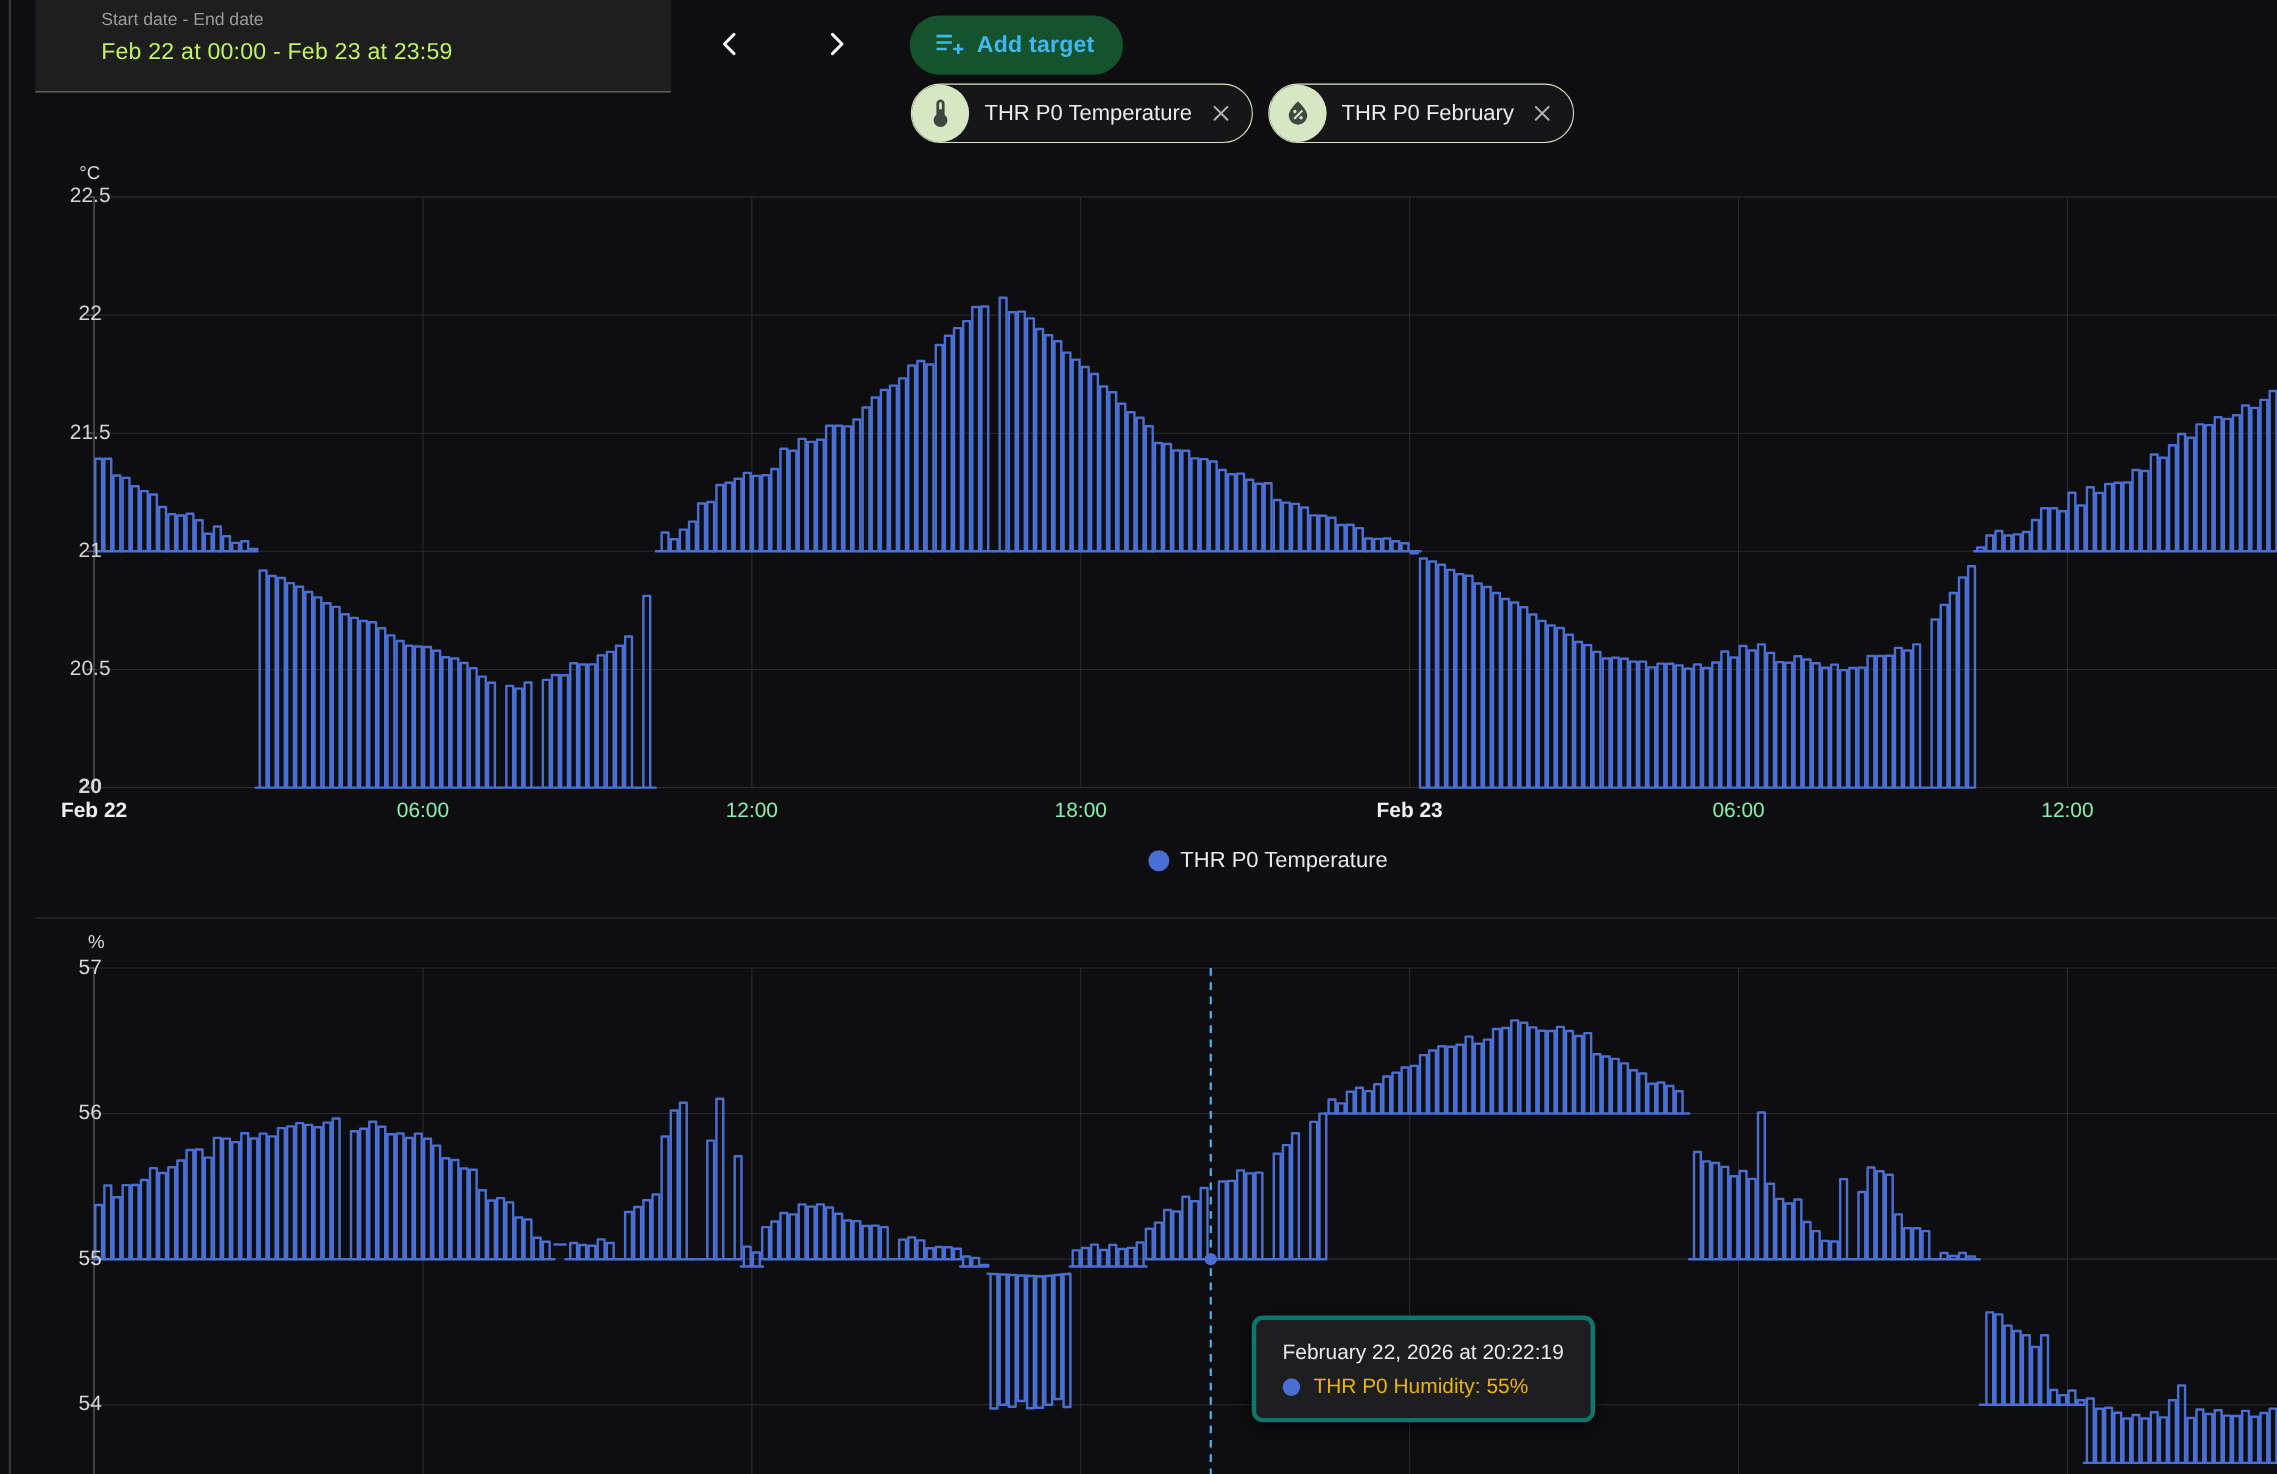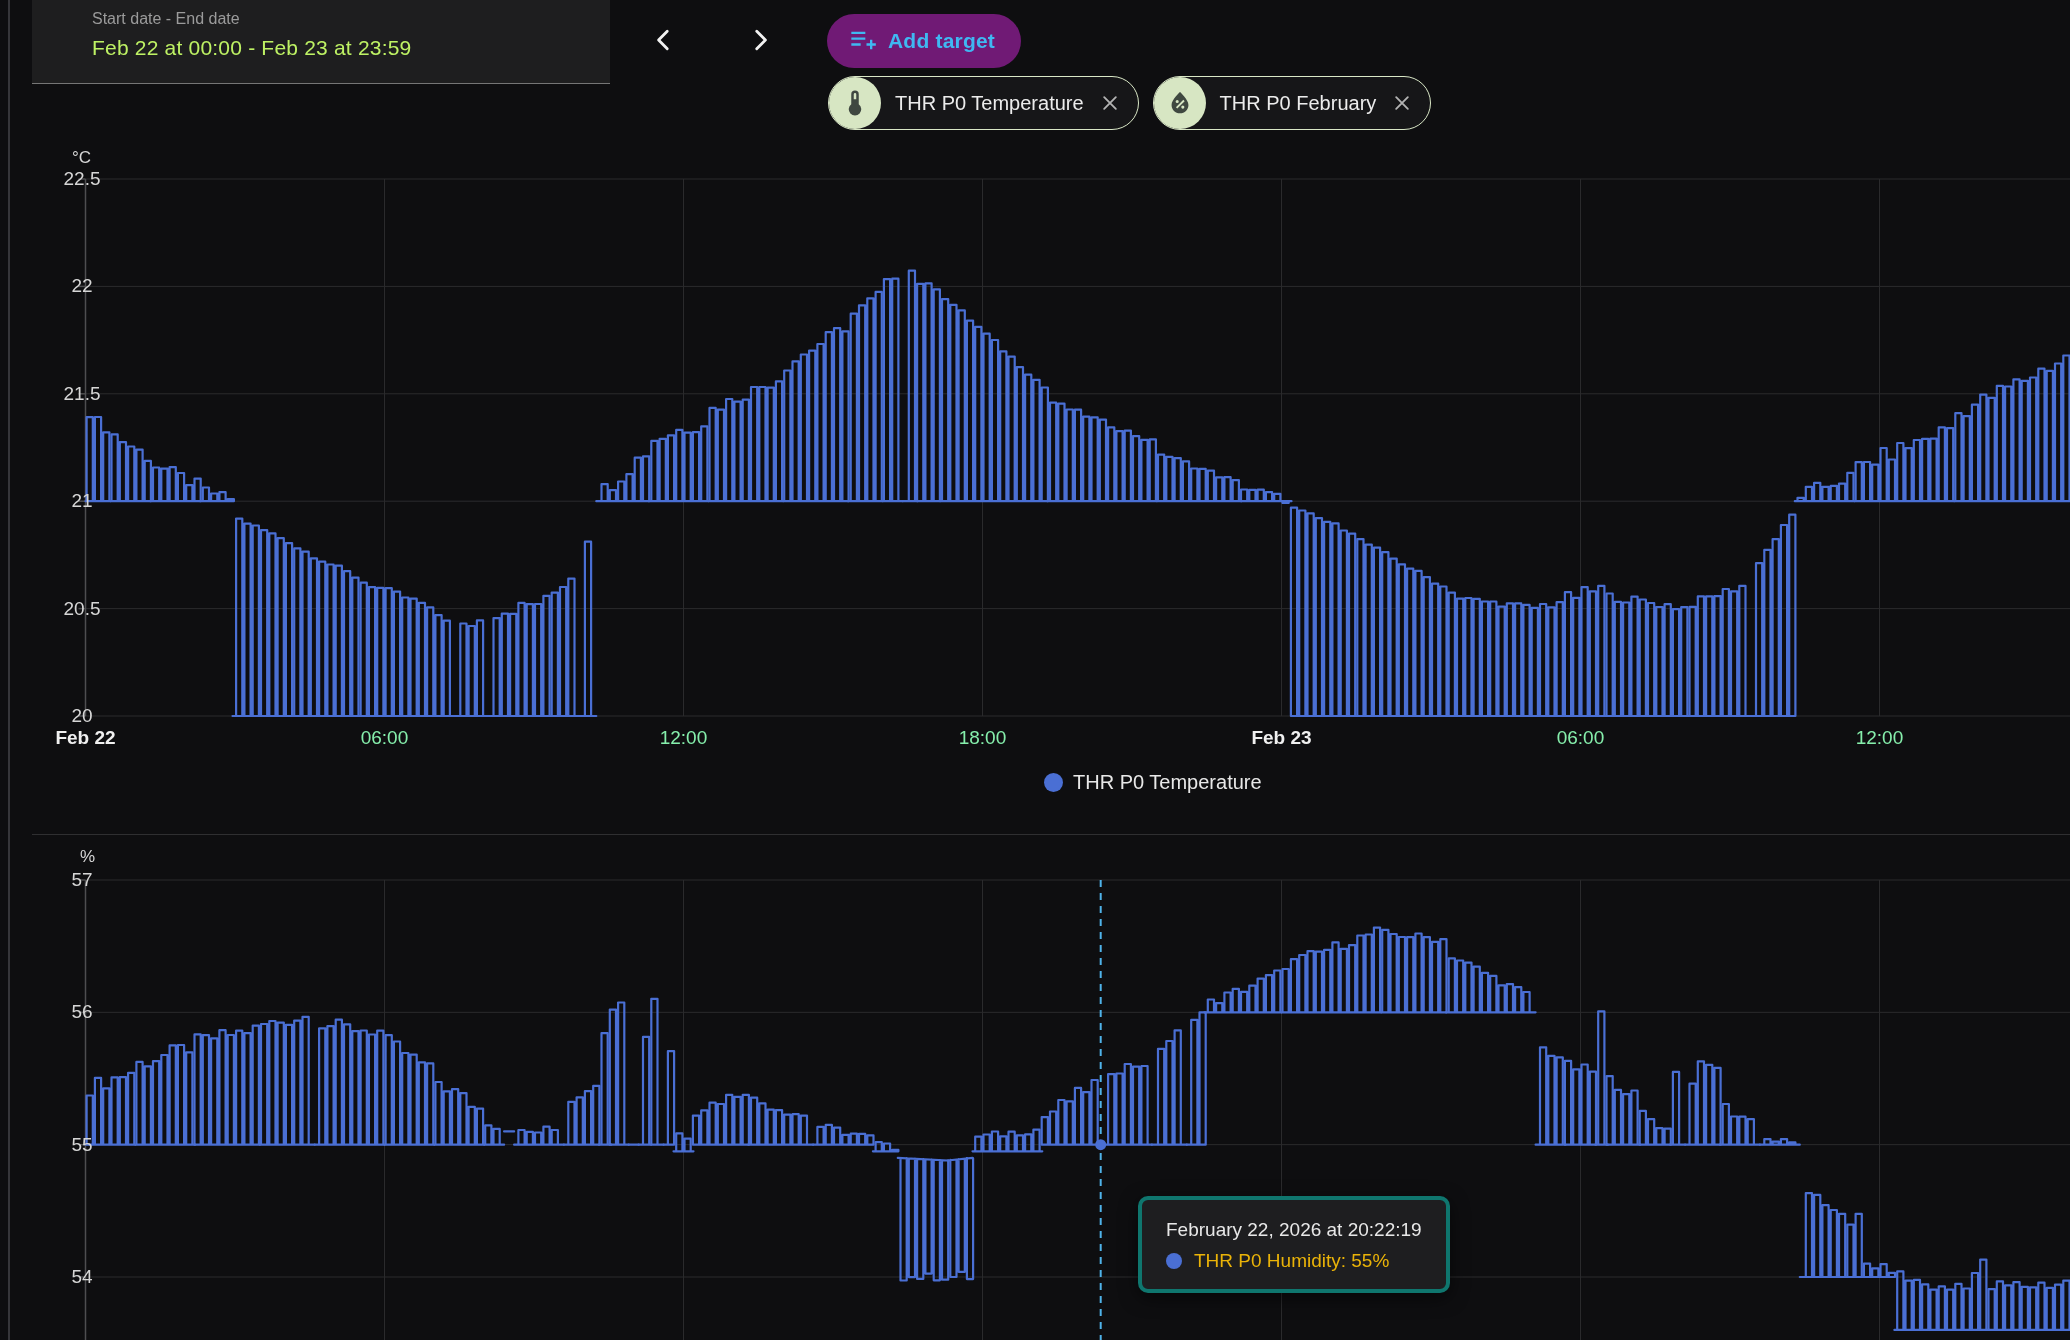--- a/index.html
+++ b/index.html
@@ -10,21 +10,21 @@
   #panel-edge{left:8px;top:0;width:2px;height:1340px;background:#36363a;}
   
   #date-field{left:32px;top:0;width:578px;height:83px;background:#1e1e1f;
               border-bottom:1px solid #767676;cursor:pointer;}
   #date-field .flabel{position:absolute;left:60px;top:10px;font-size:16px;color:#9b9b9b;}
   #date-field .fvalue{position:absolute;left:60px;top:36px;font-size:21px;color:#bef264;letter-spacing:.2px;}
   
   .navbtn{width:48px;height:48px;display:flex;align-items:center;justify-content:center;
           background:transparent;border:none;cursor:pointer;border-radius:50%;}
   
-  #add-target{left:827px;top:14px;height:54px;border-radius:27px;background:#701a75;
+  #add-target{left:827px;top:14px;height:54px;border-radius:27px;background:#14532d;
               display:flex;align-items:center;gap:11px;padding:0 26px 0 22px;cursor:pointer;border:none;}
   #add-target span{font-size:21px;font-weight:700;color:#3fb8f2;letter-spacing:.2px;}
   
   #chips{left:828px;top:76px;display:flex;gap:14px;}
   .chip{height:52px;border:1.5px solid #d9e7c6;border-radius:27px;background:#161618;
         display:flex;align-items:center;padding:0 18px 0 0;cursor:pointer;}
   .chip .avatar{width:52px;height:52px;border-radius:50%;background:#d7e6c3;
         display:flex;align-items:center;justify-content:center;margin-right:14px;flex:0 0 auto;}
   .chip .clabel{font-size:20px;color:#ececec;white-space:nowrap;}
   .chip .x{margin-left:16px;color:#b3b3b3;font-size:20px;line-height:1;cursor:pointer;}
@@ -232,21 +232,21 @@
       <line x1="1100.697876" y1="880" x2="1100.697876" y2="1340" stroke="#4fb3ea" stroke-width="2" stroke-dasharray="7 6"></line>
       <circle cx="1100.697876" cy="1144.67" r="5.5" fill="#4a6fd4"></circle>
     </svg>
 
   <div id="labels" class="abs" style="left:0;top:0;width:2070px;height:1340px;pointer-events:none;">
       <div class="ytick" style="left: 0px; top: 179px; width: 76px;">22.5</div>
       <div class="ytick" style="left: 0px; top: 286.4px; width: 76px;">22</div>
       <div class="ytick" style="left: 0px; top: 393.8px; width: 76px;">21.5</div>
       <div class="ytick" style="left: 0px; top: 501.2px; width: 76px;">21</div>
       <div class="ytick" style="left: 0px; top: 608.6px; width: 76px;">20.5</div>
-      <div class="ytick" style="left: 0px; top: 716px; width: 76px;">20</div>
+      <div class="ytick" style="left: 0px; top: 716px; width: 76px; font-weight: bold;">20</div>
       <div class="xtick bold" style="left: 85.5px; top: 727px;">Feb 22</div>
       <div class="xtick" style="left: 384.498px; top: 727px;">06:00</div>
       <div class="xtick" style="left: 683.496px; top: 727px;">12:00</div>
       <div class="xtick" style="left: 982.494px; top: 727px;">18:00</div>
       <div class="xtick bold" style="left: 1281.49px; top: 727px;">Feb 23</div>
       <div class="xtick" style="left: 1580.49px; top: 727px;">06:00</div>
       <div class="xtick" style="left: 1879.49px; top: 727px;">12:00</div>
       <div class="ytick" style="left: 0px; top: 880.01px; width: 76px;">57</div>
       <div class="ytick" style="left: 0px; top: 1012.34px; width: 76px;">56</div>
       <div class="ytick" style="left: 0px; top: 1144.67px; width: 76px;">55</div>

